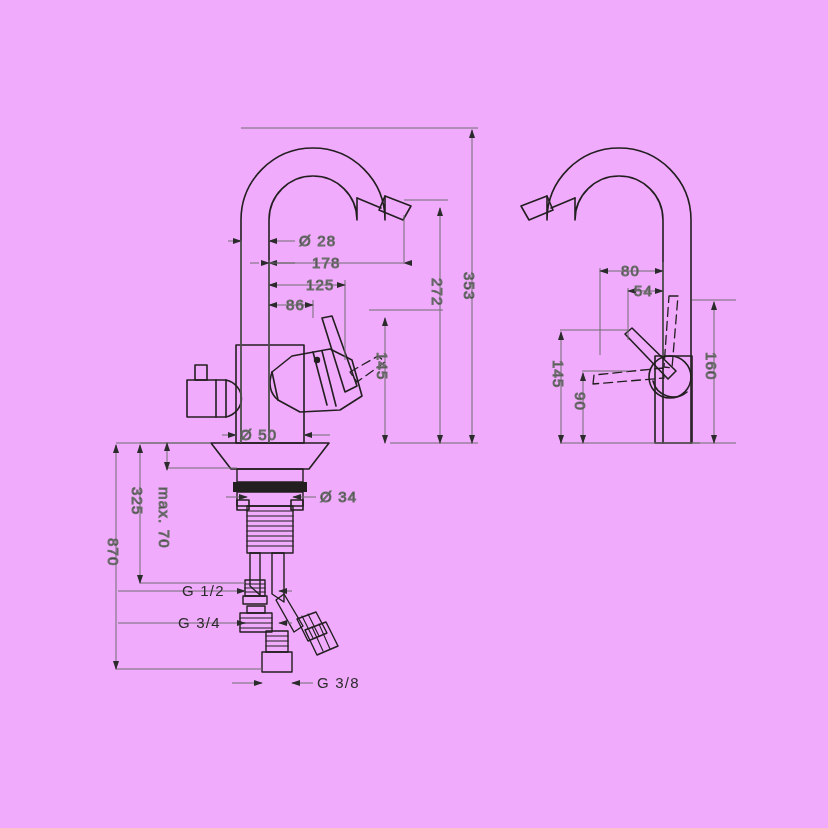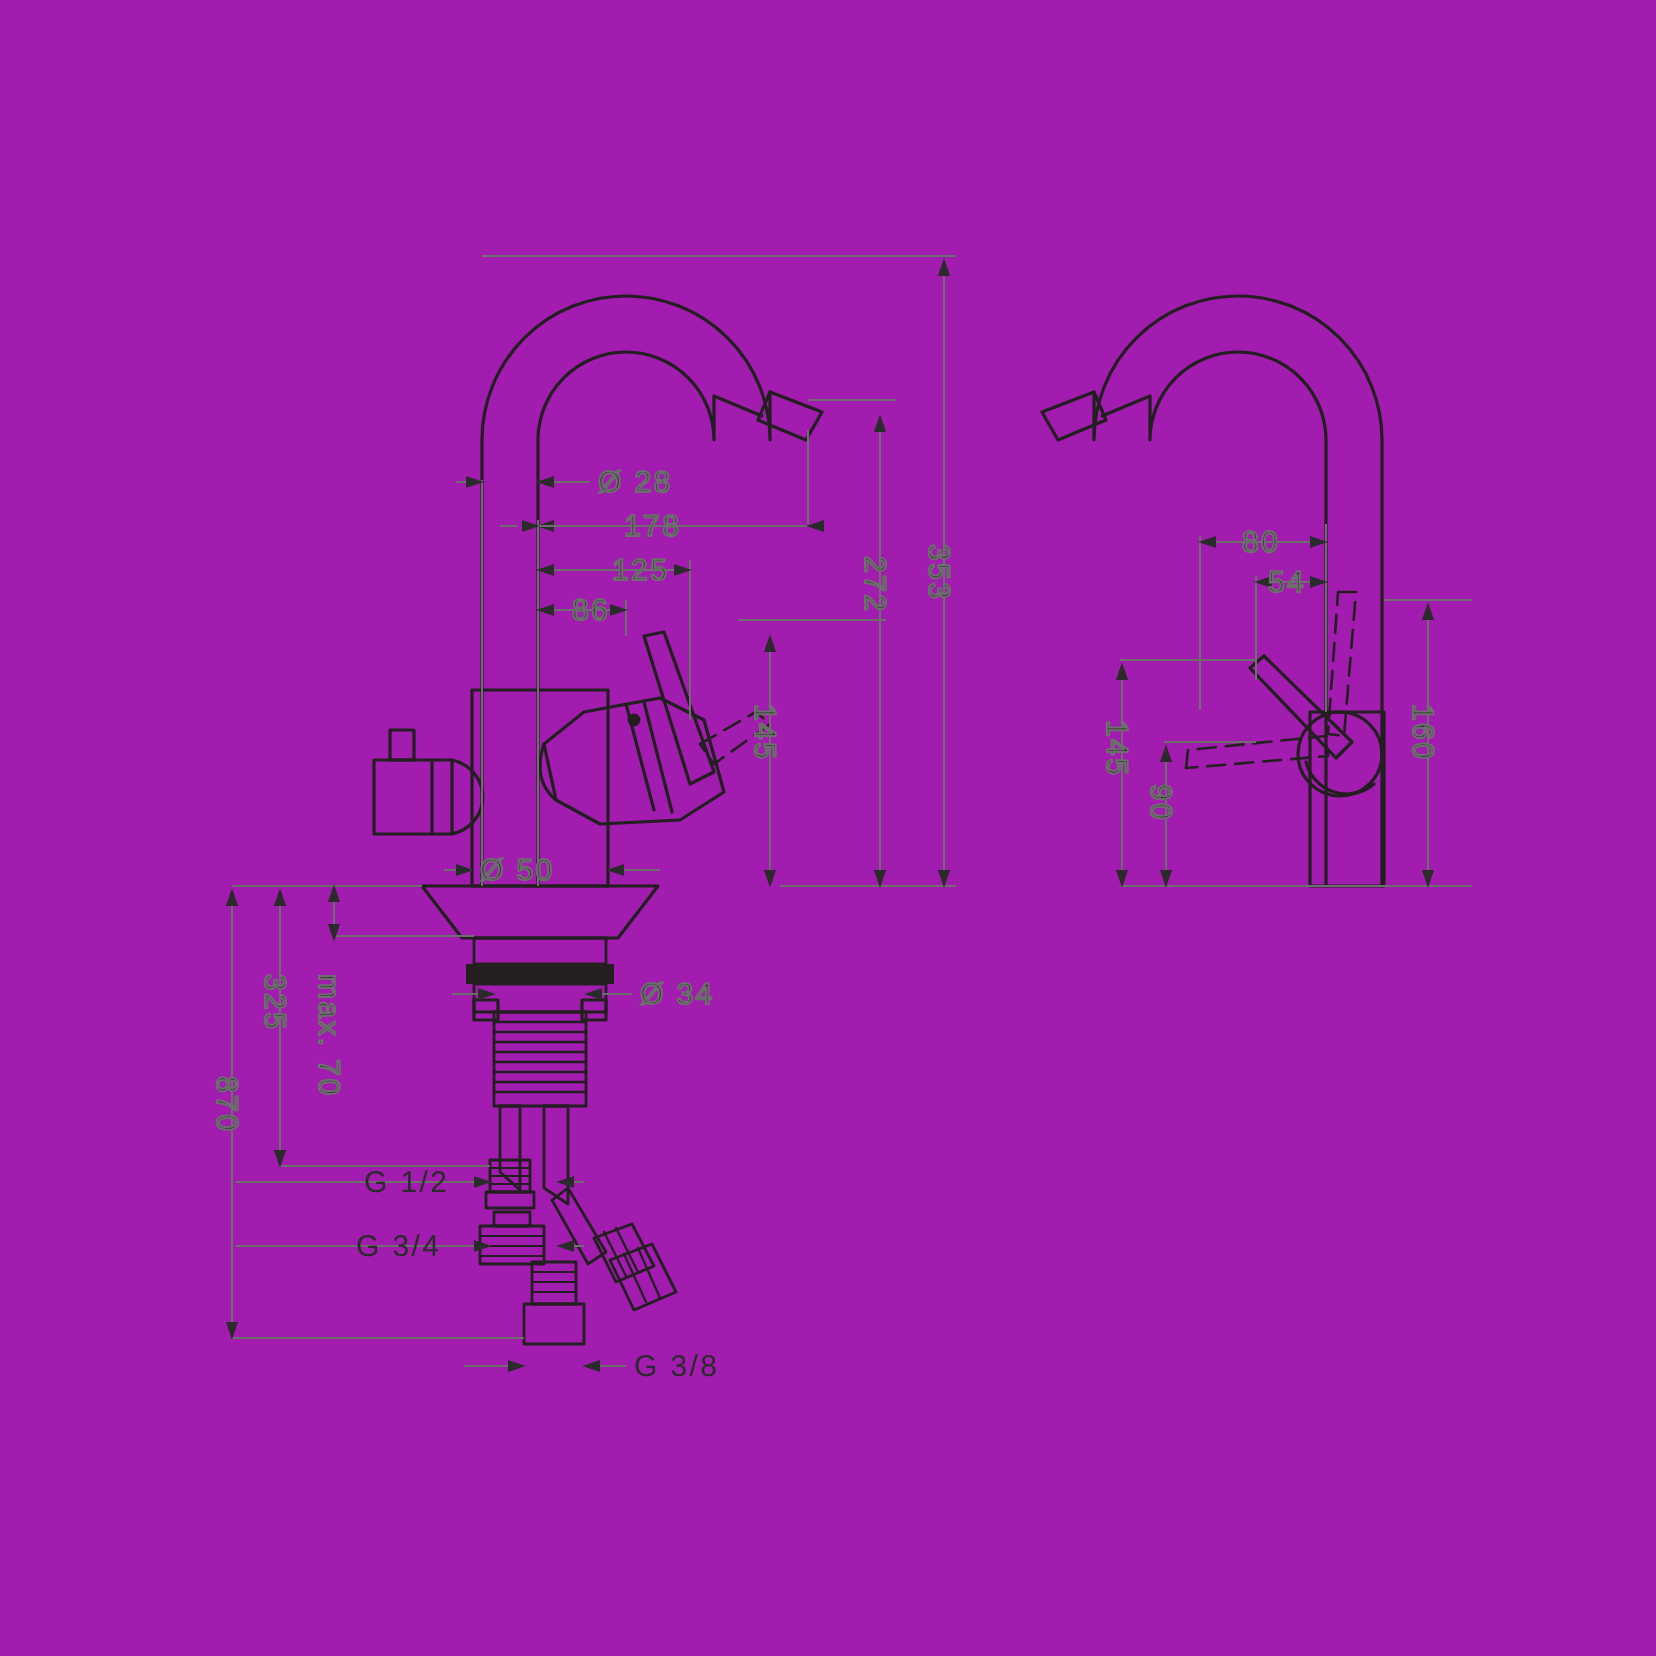--- a/index.html
+++ b/index.html
@@ -1,18 +1,18 @@
 <!DOCTYPE html>
 <html><head>
 <meta charset="utf-8">
 <style>
   html,body{margin:0;padding:0;background:#ffffff;}
   body{width:828px;height:828px;overflow:hidden;
        font-family:"Liberation Sans","DejaVu Sans",sans-serif;}
-  #stage{position:relative;width:828px;height:828px;background:#a21caf;}
+  #stage{position:relative;width:828px;height:828px;background:#f0abfc;}
   svg{display:block;}
   .dimtext{font-family:"Liberation Sans","DejaVu Sans",sans-serif;
            font-size:15px;fill:#2b2b2b;letter-spacing:1.2px;}
   .dimtext.rot{writing-mode:vertical-rl;}
 </style>
 </head>
 <body>
 
 <div id="stage">
 <svg width="828" height="828" viewBox="0 0 828 828">

